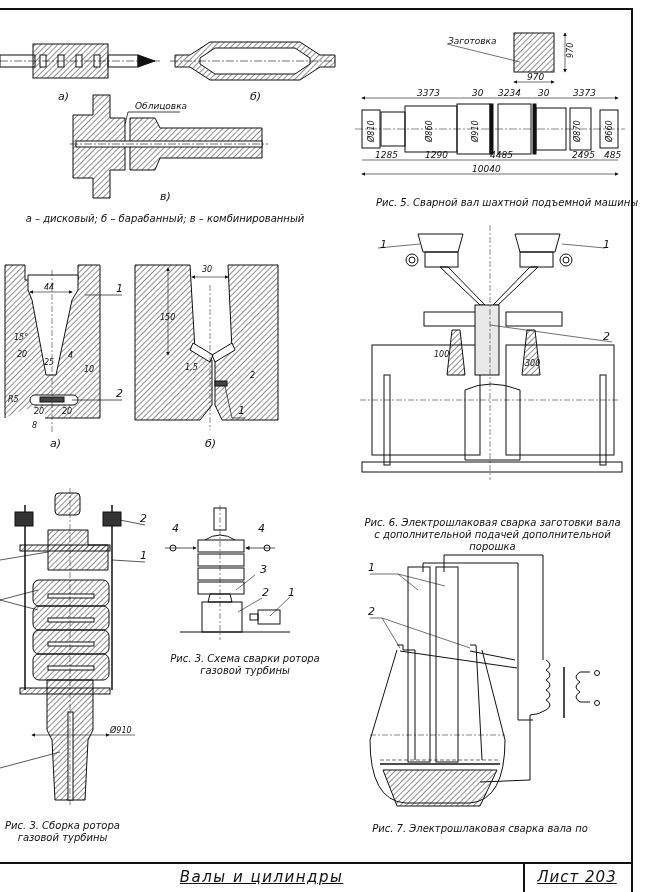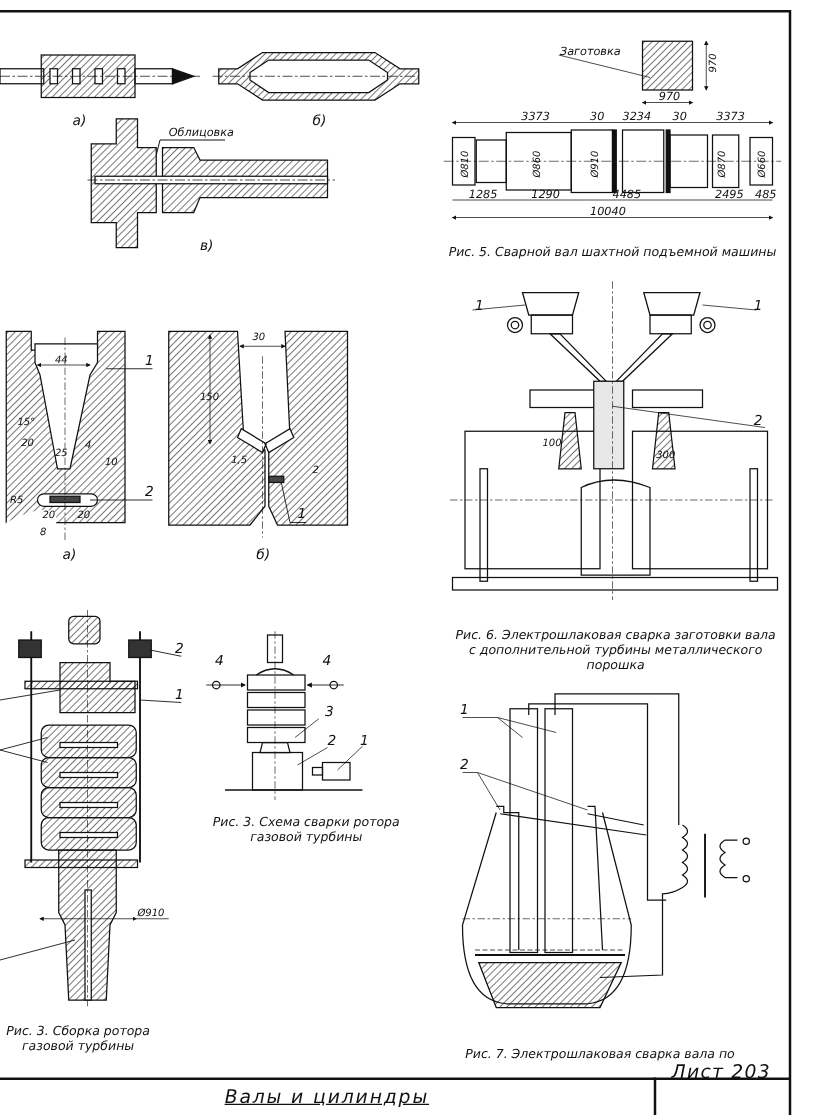--- a/index.html
+++ b/index.html
@@ -6,21 +6,21 @@
   body{width:660px;height:892px;position:relative;overflow:hidden;font-family:"DejaVu Sans",sans-serif;color:#111;}
   .abs{position:absolute;text-decoration:underline;}
   .cap{position:absolute;font-style:italic;font-size:10px;line-height:12px;text-align:center;color:#111;font-family:"DejaVu Sans",sans-serif;}
   .lbl{font-style:italic;font-family:"DejaVu Sans",sans-serif;fill:#111;}
   svg{position:absolute;left:0;top:0;overflow:visible;}
   .frame-top{left:0;top:8px;width:632px;height:0;border-top:2px solid #111;}
   .frame-right{left:631px;top:8px;width:0;height:884px;border-left:2px solid #111;}
   .tb-line{left:0;top:862px;width:632px;height:0;border-top:2px solid #111;}
   .tb-div{left:523px;top:862px;width:0;height:30px;border-left:2px solid #111;}
   .tb-title{left:0;top:868px;width:523px;text-align:center;font-style:italic;font-size:15px;letter-spacing:1.5px;}
-  .tb-sheet{left:523px;top:848px;width:108px;text-align:center;font-style:italic;font-size:15px;letter-spacing:1px;}
+  .tb-sheet{left:523px;top:868px;width:108px;text-align:center;font-style:italic;font-size:15px;letter-spacing:1px;}
 </style>
 </head>
 <body>
 
 <div class="abs frame-top"></div>
 <div class="abs frame-right"></div>
 
 <svg width="660" height="892" viewBox="0 0 660 892">
   <defs>
     <pattern id="hatch" patternUnits="userSpaceOnUse" width="4" height="4" patternTransform="rotate(45)">
@@ -278,39 +278,40 @@
     <line x1="398" y1="574" x2="445" y2="586" stroke-width="0.6"></line>
     <line x1="370" y1="618" x2="382" y2="618" stroke-width="0.6"></line>
     <line x1="382" y1="618" x2="400" y2="648" stroke-width="0.6"></line>
     <line x1="382" y1="618" x2="470" y2="648" stroke-width="0.6"></line>
   </g>
   <text class="lbl" x="368" y="571" font-size="11">1</text>
   <text class="lbl" x="368" y="615" font-size="11">2</text>
 </svg>
 
 <div class="cap" style="left:0;top:213px;width:330px;">
+  <div>а – дисковый;  б – барабанный;  в – комбинированный</div>
 </div>
 <div class="cap" style="left:0;top:459px;width:330px;">
 </div>
 <div class="cap" style="left:0;top:820px;width:125px;font-style:italic;">
   <div>Рис. 3. Сборка ротора</div>
   <div>газовой турбины</div>
 </div>
 <div class="cap" style="left:165px;top:653px;width:160px;">
   <div>Рис. 3. Схема сварки ротора</div>
   <div>газовой турбины</div>
 </div>
-<div class="cap" style="left:350px;top:197px;width:280px;text-align:center;">
+<div class="cap" style="left:367px;top:197px;width:280px;text-align:center;">
   <div>Рис. 5. Сварной вал шахтной подъемной машины</div>
 </div>
-<div class="cap" style="left:355px;top:503px;width:275px;">
+<div class="cap" style="left:355px;top:517px;width:275px;">
   <div>Рис. 6. Электрошлаковая сварка заготовки вала</div>
-  <div>с дополнительной турбины металлического</div>
+  <div>с дополнительной подачей дополнительной</div>
   <div>порошка</div>
 </div>
-<div class="cap" style="left:350px;top:823px;width:260px;margin-top:15px;">
+<div class="cap" style="left:350px;top:823px;width:260px;">
   <div>Рис. 7. Электрошлаковая сварка вала по</div>
 </div>
 
 <div class="abs tb-line"></div>
 <div class="abs tb-div"></div>
 <div class="abs tb-title">Валы и цилиндры</div>
 <div class="abs tb-sheet">Лист 203</div>
 
 </body></html>

